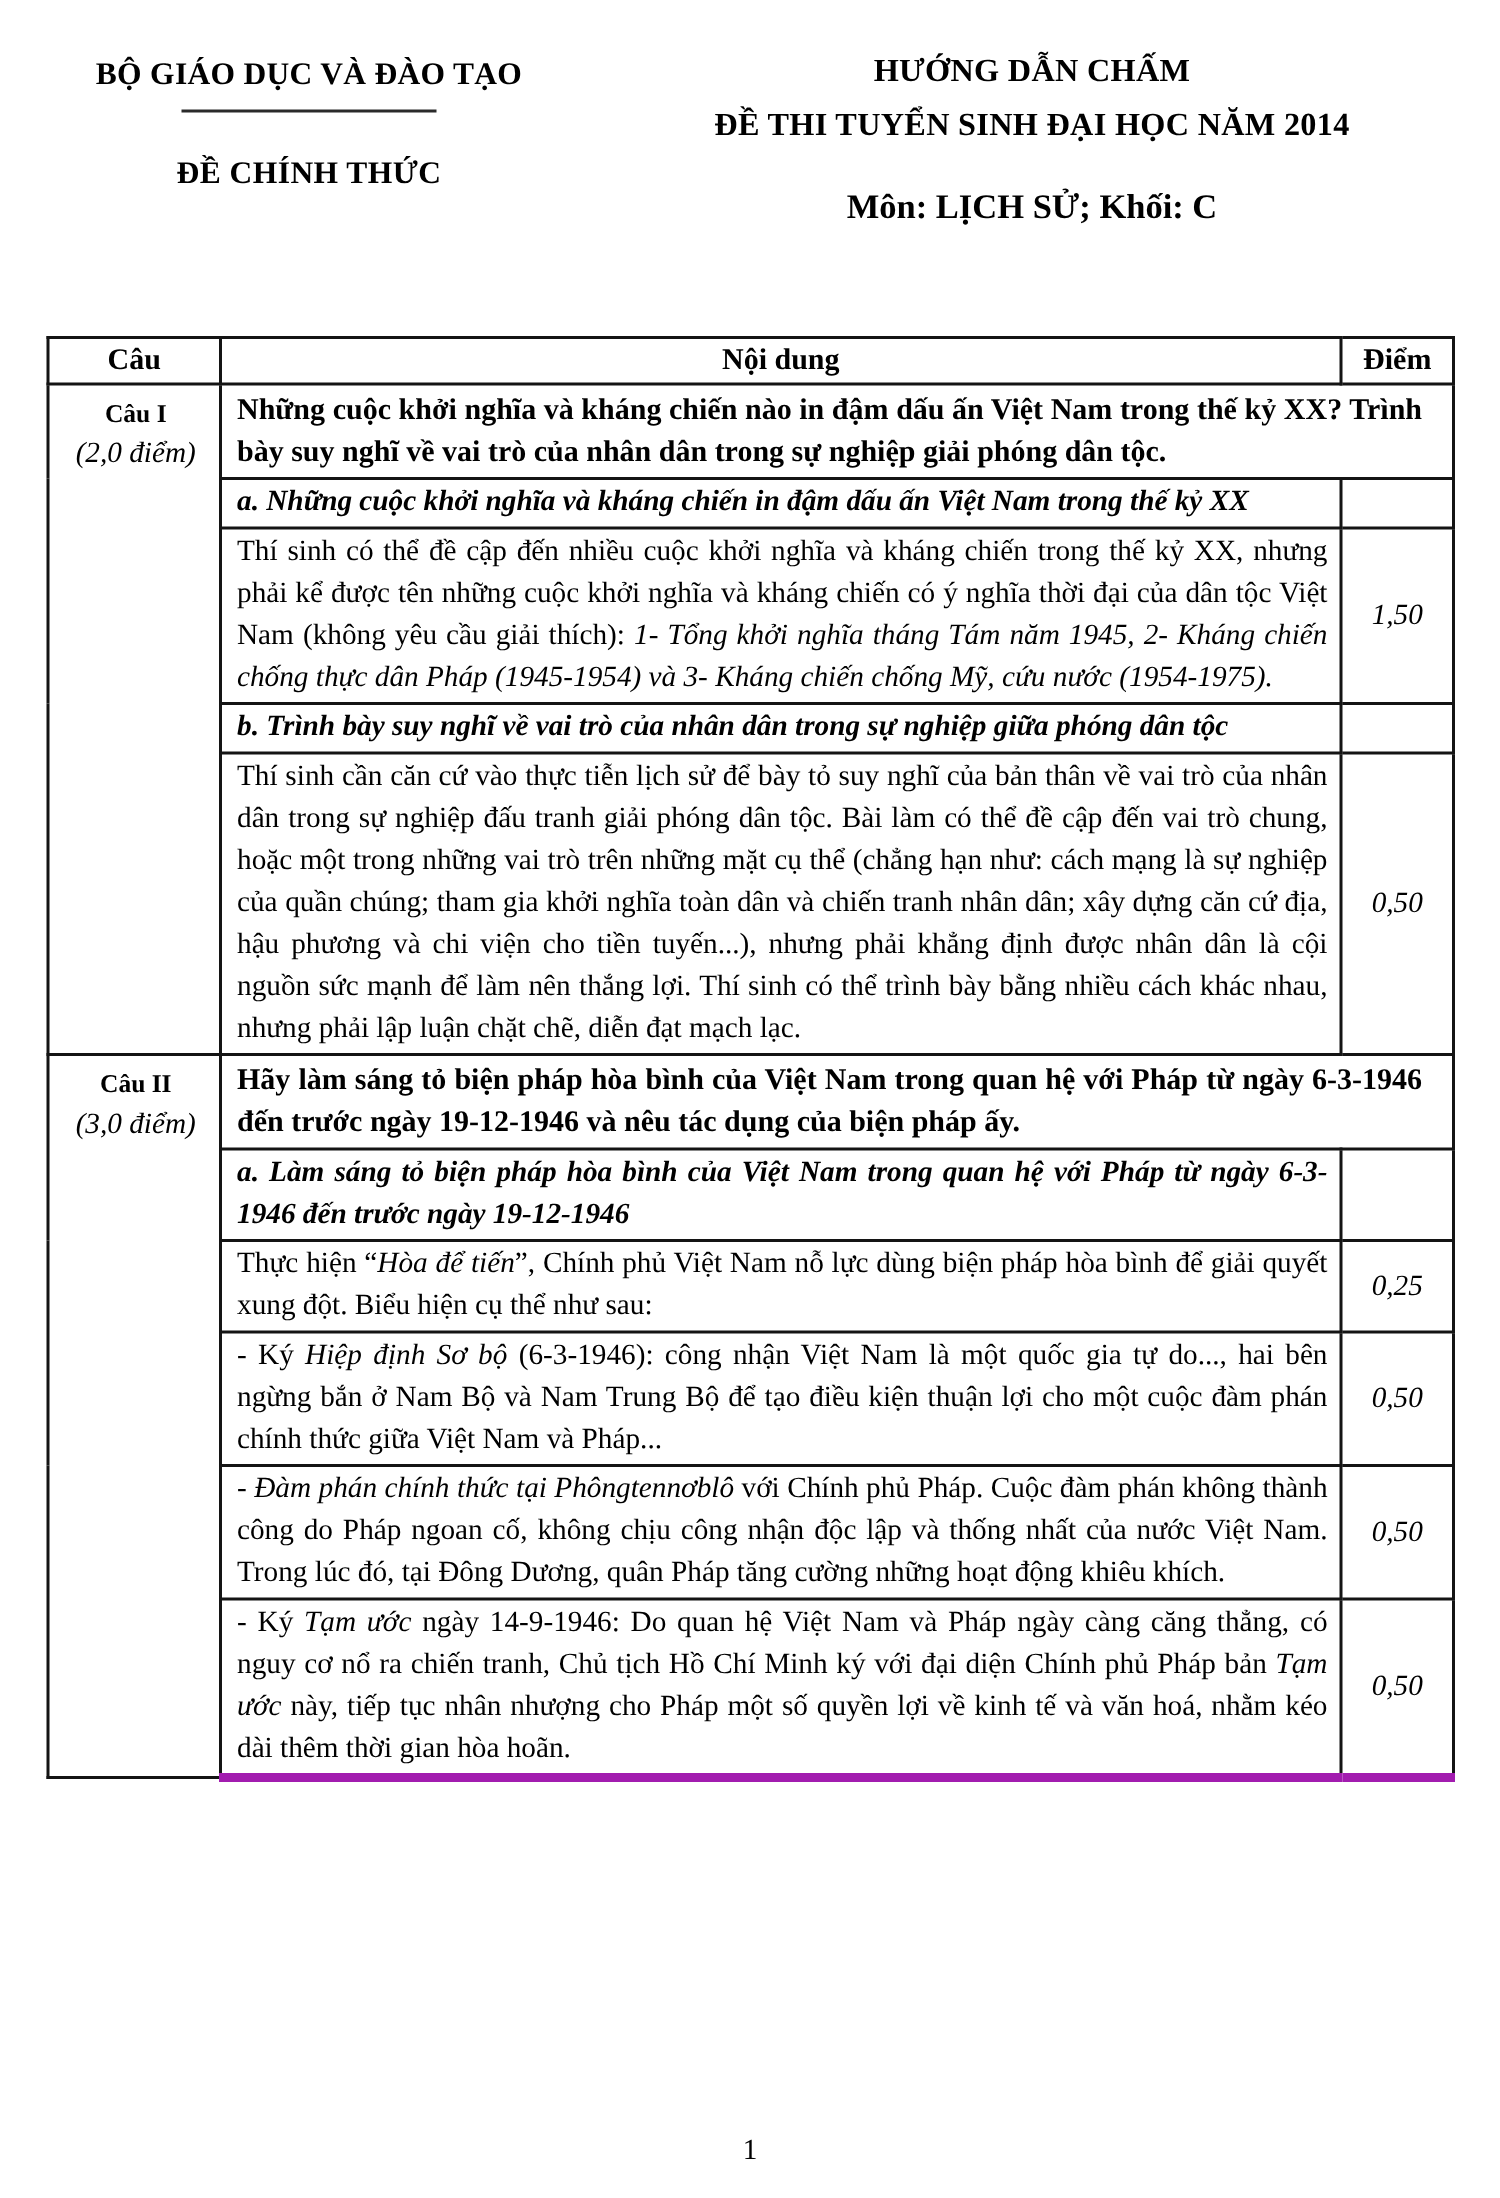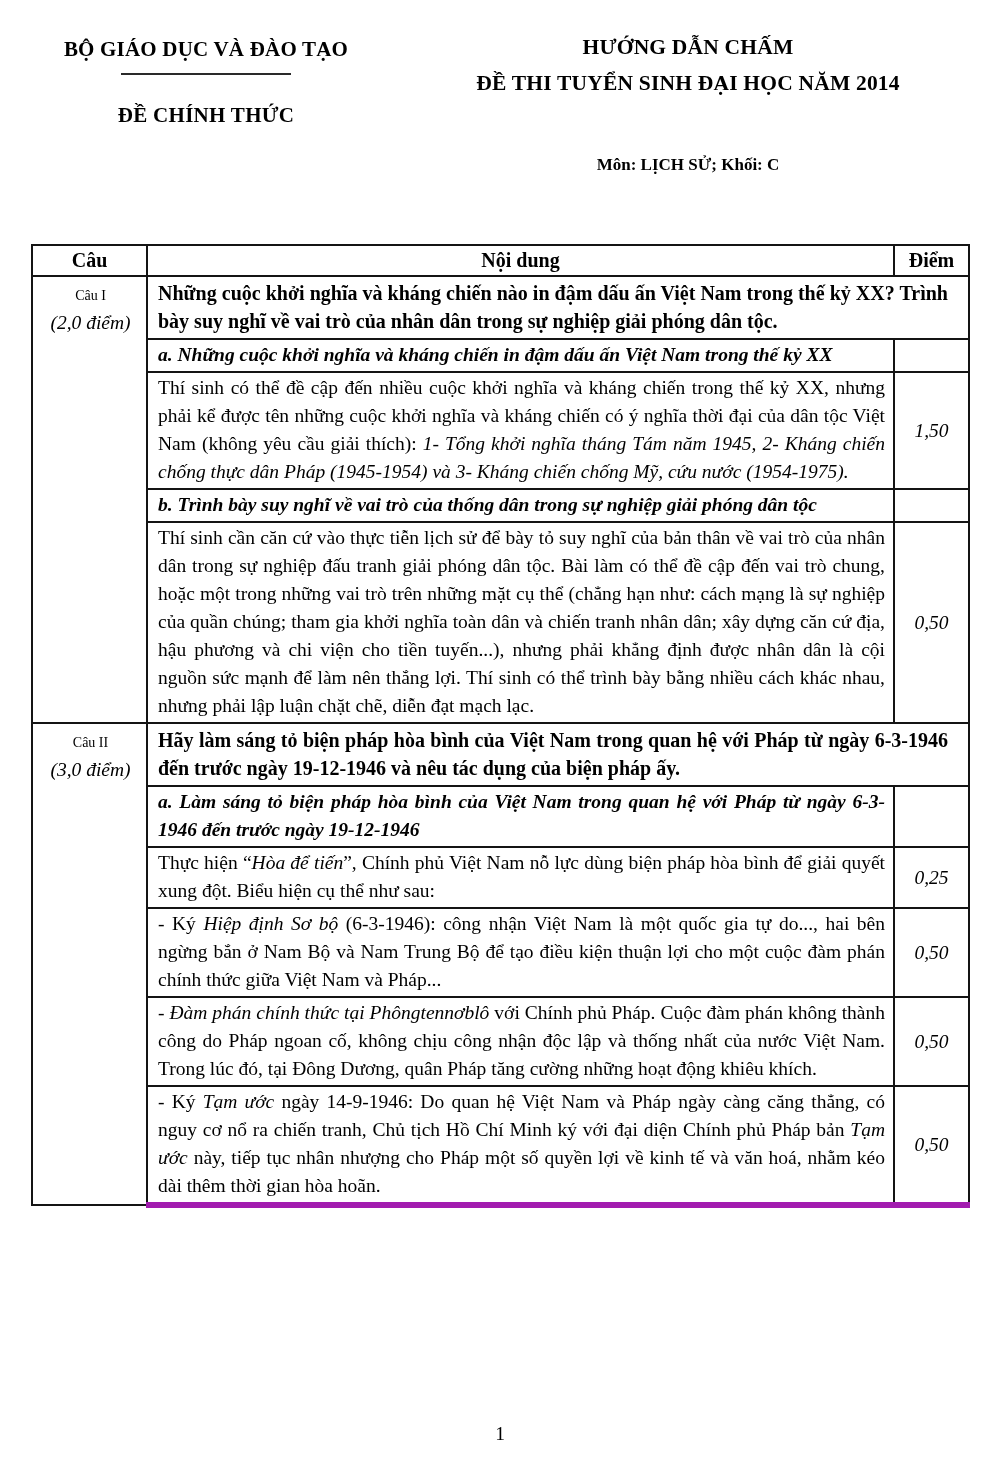--- a/index.html
+++ b/index.html
@@ -20,45 +20,45 @@
   .org-name{font-weight:bold;font-size:21px;line-height:26px;letter-spacing:.2px;}
   .org-rule{width:170px;height:2px;background:#2a2a2a;margin:11px auto 0 auto;}
   .doc-type{font-weight:bold;font-size:21px;line-height:26px;margin-top:27px;letter-spacing:.3px;}
 
   .hdr-right{
     position:absolute;left:408px;top:34px;width:560px;
     text-align:center;
   }
   .doc-title1{font-weight:bold;font-size:21.5px;line-height:27px;letter-spacing:.2px;}
   .doc-title2{font-weight:bold;font-size:21.5px;line-height:27px;margin-top:9px;letter-spacing:.2px;}
-  .doc-subject{font-weight:bold;font-size:17px;line-height:27px;margin-top:54px;}
+  .doc-subject{font-weight:bold;font-size:23px;line-height:27px;margin-top:27px;}
   .doc-note{font-style:italic;font-size:20px;line-height:25px;margin-top:6px;}
 
   
   table.grade-table{
-    position:absolute;left:31px;top:244px;width:937px;
+    position:absolute;left:31px;top:224px;width:937px;
     border-collapse:collapse;table-layout:fixed;
   }
   .grade-table col.c-q{width:115px;}
   .grade-table col.c-content{width:747px;}
   .grade-table col.c-score{width:75px;}
   .grade-table th,.grade-table td{
     border:2px solid #141414;
     padding:1px 8px 2px 10px;
     vertical-align:top;
     overflow:hidden;
   }
   .grade-table th{
     font-weight:bold;font-size:20px;line-height:27px;
     text-align:center;padding:1px 2px;
   }
   td.cell-q{
     text-align:center;padding-top:5px;line-height:27px;
   }
-  .q-label{font-weight:normal;font-size:14px;display:block;}
+  .q-label{font-weight:bold;font-size:17px;display:block;}
   .q-points{font-style:italic;font-size:19.5px;display:block;}
   td.cell-title{
     font-weight:bold;font-size:20px;line-height:28px;
     text-align:justify;padding:2px 20px 3px 10px;
   }
   td.cell-sub{
     font-weight:bold;font-style:italic;font-size:19.5px;line-height:28px;
     text-align:justify;
     margin-left:19px;
   }
@@ -115,21 +115,21 @@
     </tr>
     <tr>
       <td class="cell-sub"><span class="seg-b seg-i">a. Những cuộc khởi nghĩa và kháng chiến in đậm dấu ấn Việt Nam trong thế kỷ XX</span></td>
       <td class="cell-score"></td>
     </tr>
     <tr>
       <td class="cell-body"><span>Thí sinh có thể đề cập đến nhiều cuộc khởi nghĩa và kháng chiến trong thế kỷ XX, nhưng phải kể được tên những cuộc khởi nghĩa và kháng chiến có ý nghĩa thời đại của dân tộc Việt Nam (không yêu cầu giải thích): </span><span class="seg-i">1- Tổng khởi nghĩa tháng Tám năm 1945, 2- Kháng chiến chống thực dân Pháp (1945-1954) và 3- Kháng chiến chống Mỹ, cứu nước (1954-1975).</span></td>
       <td class="cell-score">1,50</td>
     </tr>
     <tr>
-      <td class="cell-sub"><span class="seg-b seg-i">b. Trình bày suy nghĩ về vai trò của thống dân trong sự nghiệp giải phóng dân tộc</span></td>
+      <td class="cell-sub"><span class="seg-b seg-i">b. Trình bày suy nghĩ về vai trò của nhân dân trong sự nghiệp giữa phóng dân tộc</span></td>
       <td class="cell-score"></td>
     </tr>
     <tr>
       <td class="cell-body"><span>Thí sinh cần căn cứ vào thực tiễn lịch sử để bày tỏ suy nghĩ của bản thân về vai trò của nhân dân trong sự nghiệp đấu tranh giải phóng dân tộc. Bài làm có thể đề cập đến vai trò chung, hoặc một trong những vai trò trên những mặt cụ thể (chẳng hạn như: cách mạng là sự nghiệp của quần chúng; tham gia khởi nghĩa toàn dân và chiến tranh nhân dân; xây dựng căn cứ địa, hậu phương và chi viện cho tiền tuyến...), nhưng phải khẳng định được nhân dân là cội nguồn sức mạnh để làm nên thắng lợi. Thí sinh có thể trình bày bằng nhiều cách khác nhau, nhưng phải lập luận chặt chẽ, diễn đạt mạch lạc.</span></td>
       <td class="cell-score">0,50</td>
     </tr>
 
     <tr>
       <td class="cell-q" rowspan="6">
         <span class="q-label">Câu II</span>

